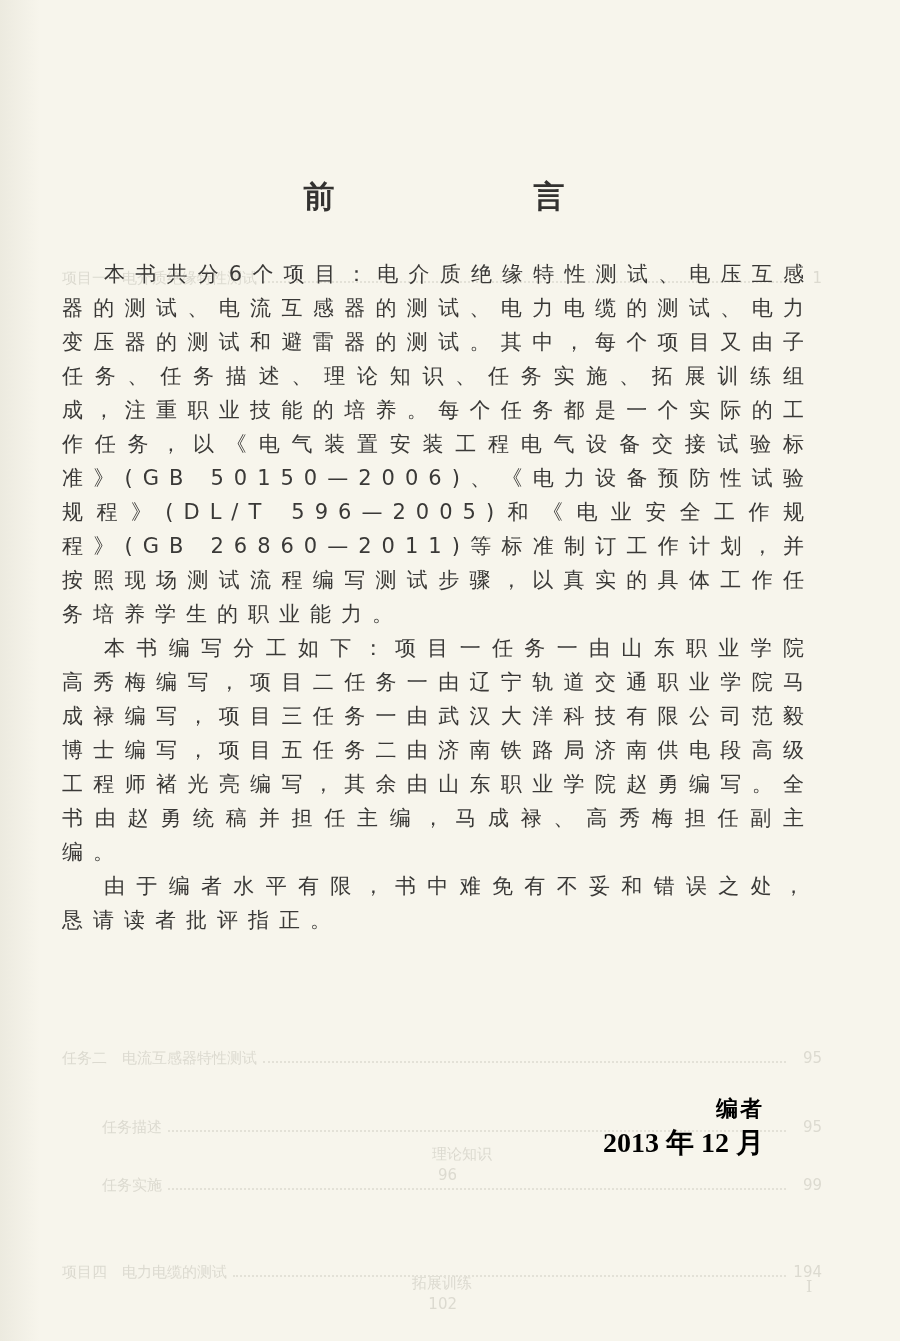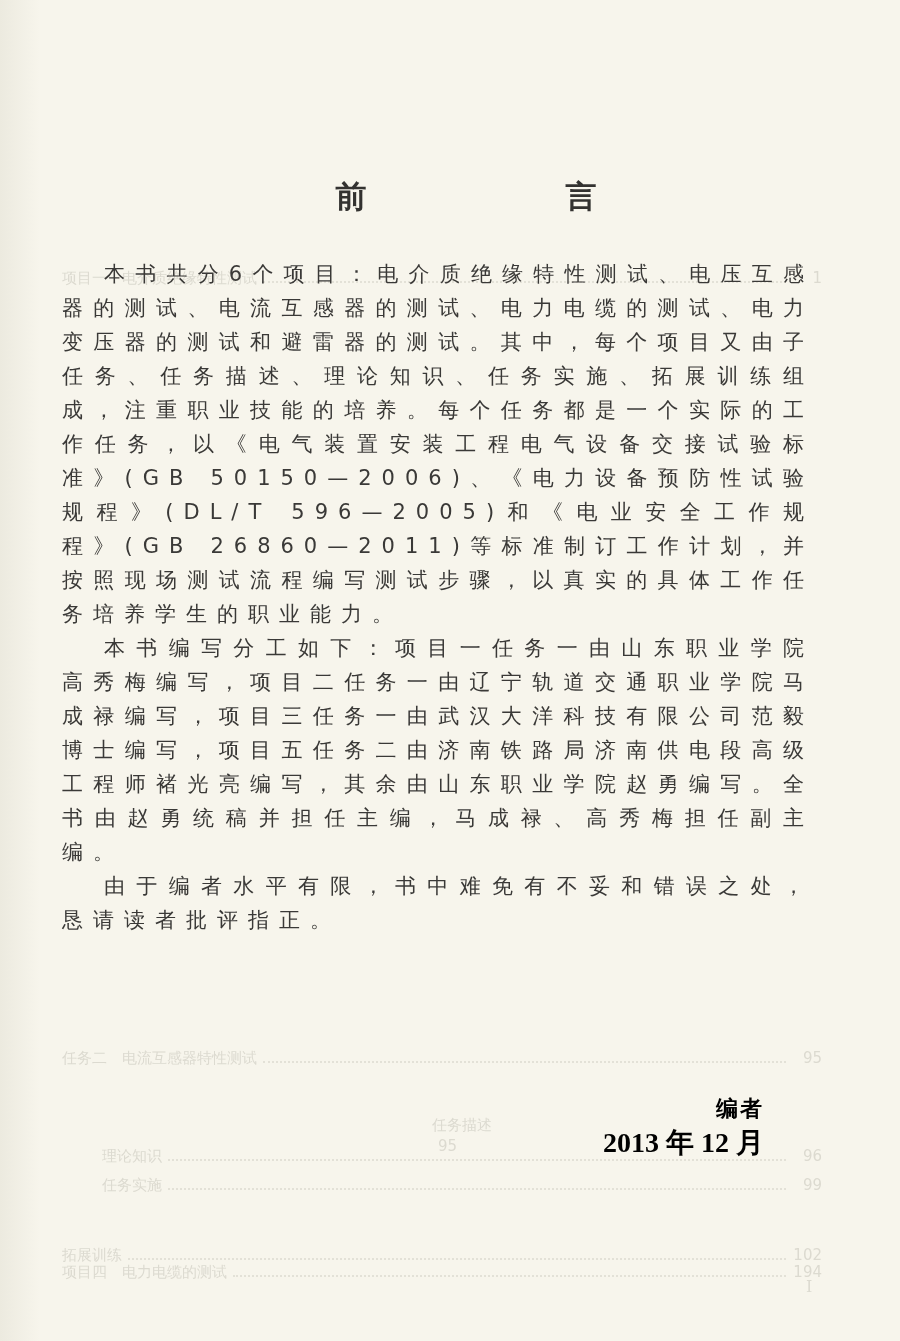--- a/index.html
+++ b/index.html
@@ -63,21 +63,20 @@
       left: 0; top: 176px;
       width: 868px;
       text-align: center;
       font-size: 31px;
       font-weight: bold;
       letter-spacing: 84px;
       padding-left: 84px;
       box-sizing: border-box;
       color: #333230;
       font-family: "DejaVu Sans", sans-serif;
-      margin-left: 32px;
     }
     .content {
       position: absolute;
       left: 62px; top: 257px;
       width: 752px;
     }
     .para {
       margin: 0;
       font-size: 21px;
       line-height: 34px;
@@ -116,36 +115,36 @@
     <div class="bleed-row" style="top: 238px;">
       <span class="bl-label">项目一　电介质绝缘特性测试</span>
       <span class="bl-dots"></span>
       <span class="bl-page">1</span>
     </div>
     <div class="bleed-row" style="top: 1018px;">
       <span class="bl-label">任务二　电流互感器特性测试</span>
       <span class="bl-dots"></span>
       <span class="bl-page">95</span>
     </div>
-    <div class="bleed-row indent" style="top: 1087px; flex-direction: column;">
+    <div class="bleed-row indent" style="top: 1087px;">
       <span class="bl-label">任务描述</span>
       <span class="bl-dots"></span>
       <span class="bl-page">95</span>
     </div>
-    <div class="bleed-row indent" style="top: 1116px;">
+    <div class="bleed-row indent" style="top: 1116px; flex-direction: column;">
       <span class="bl-label">理论知识</span>
       <span class="bl-dots"></span>
       <span class="bl-page">96</span>
     </div>
     <div class="bleed-row indent" style="top: 1145px;">
       <span class="bl-label">任务实施</span>
       <span class="bl-dots"></span>
       <span class="bl-page">99</span>
     </div>
-    <div class="bleed-row" style="top: 1215px;">
+    <div class="bleed-row" style="top: 1245px; flex-direction: column;">
       <span class="bl-label">拓展训练</span>
       <span class="bl-dots"></span>
       <span class="bl-page">102</span>
     </div>
     <div class="bleed-row" style="top: 1232px;">
       <span class="bl-label">项目四　电力电缆的测试</span>
       <span class="bl-dots"></span>
       <span class="bl-page">194</span>
     </div>
     <div class="bleed-pagenum">I</div>

